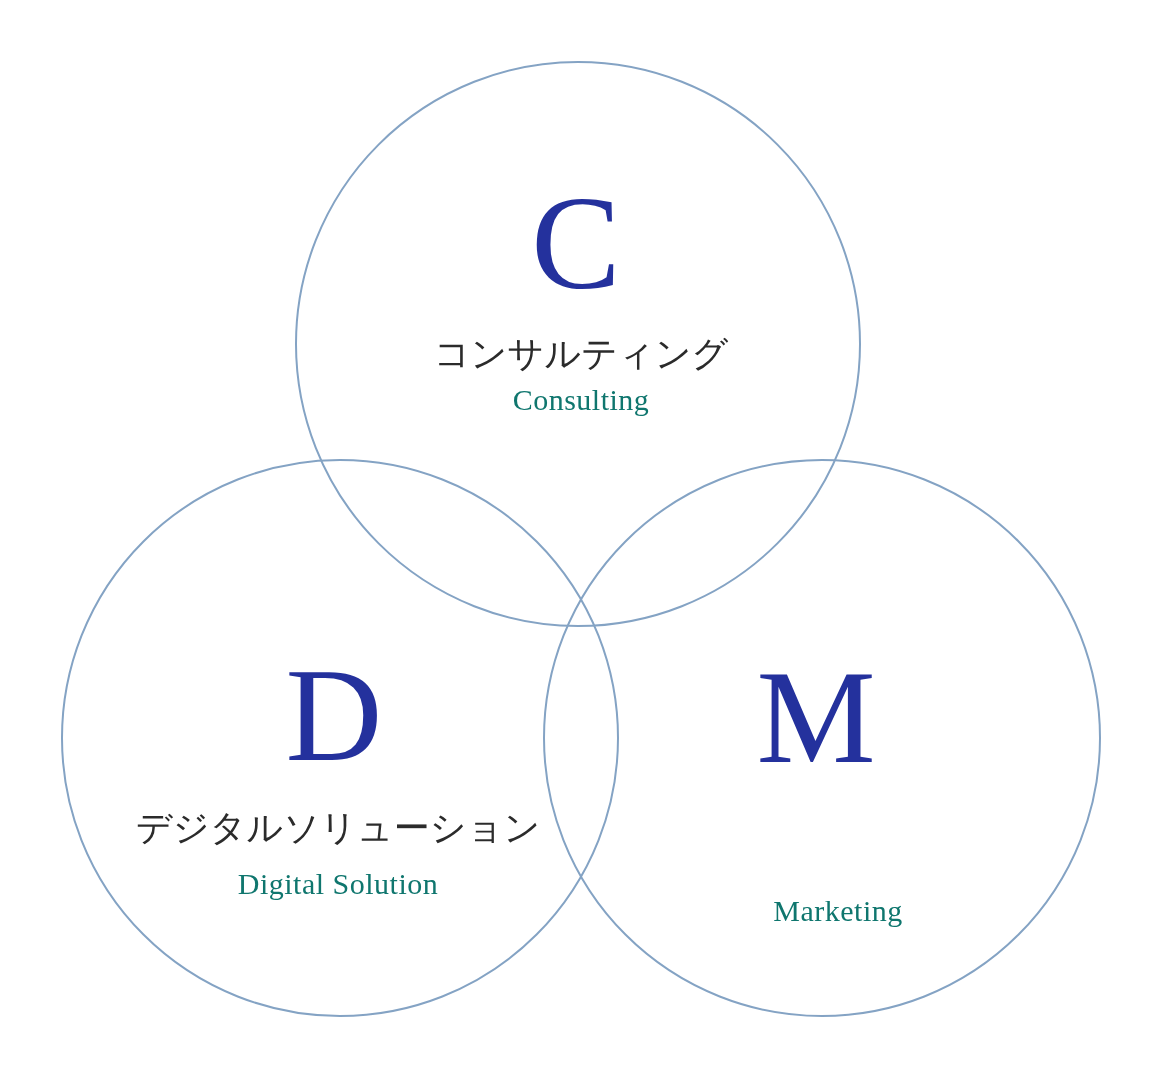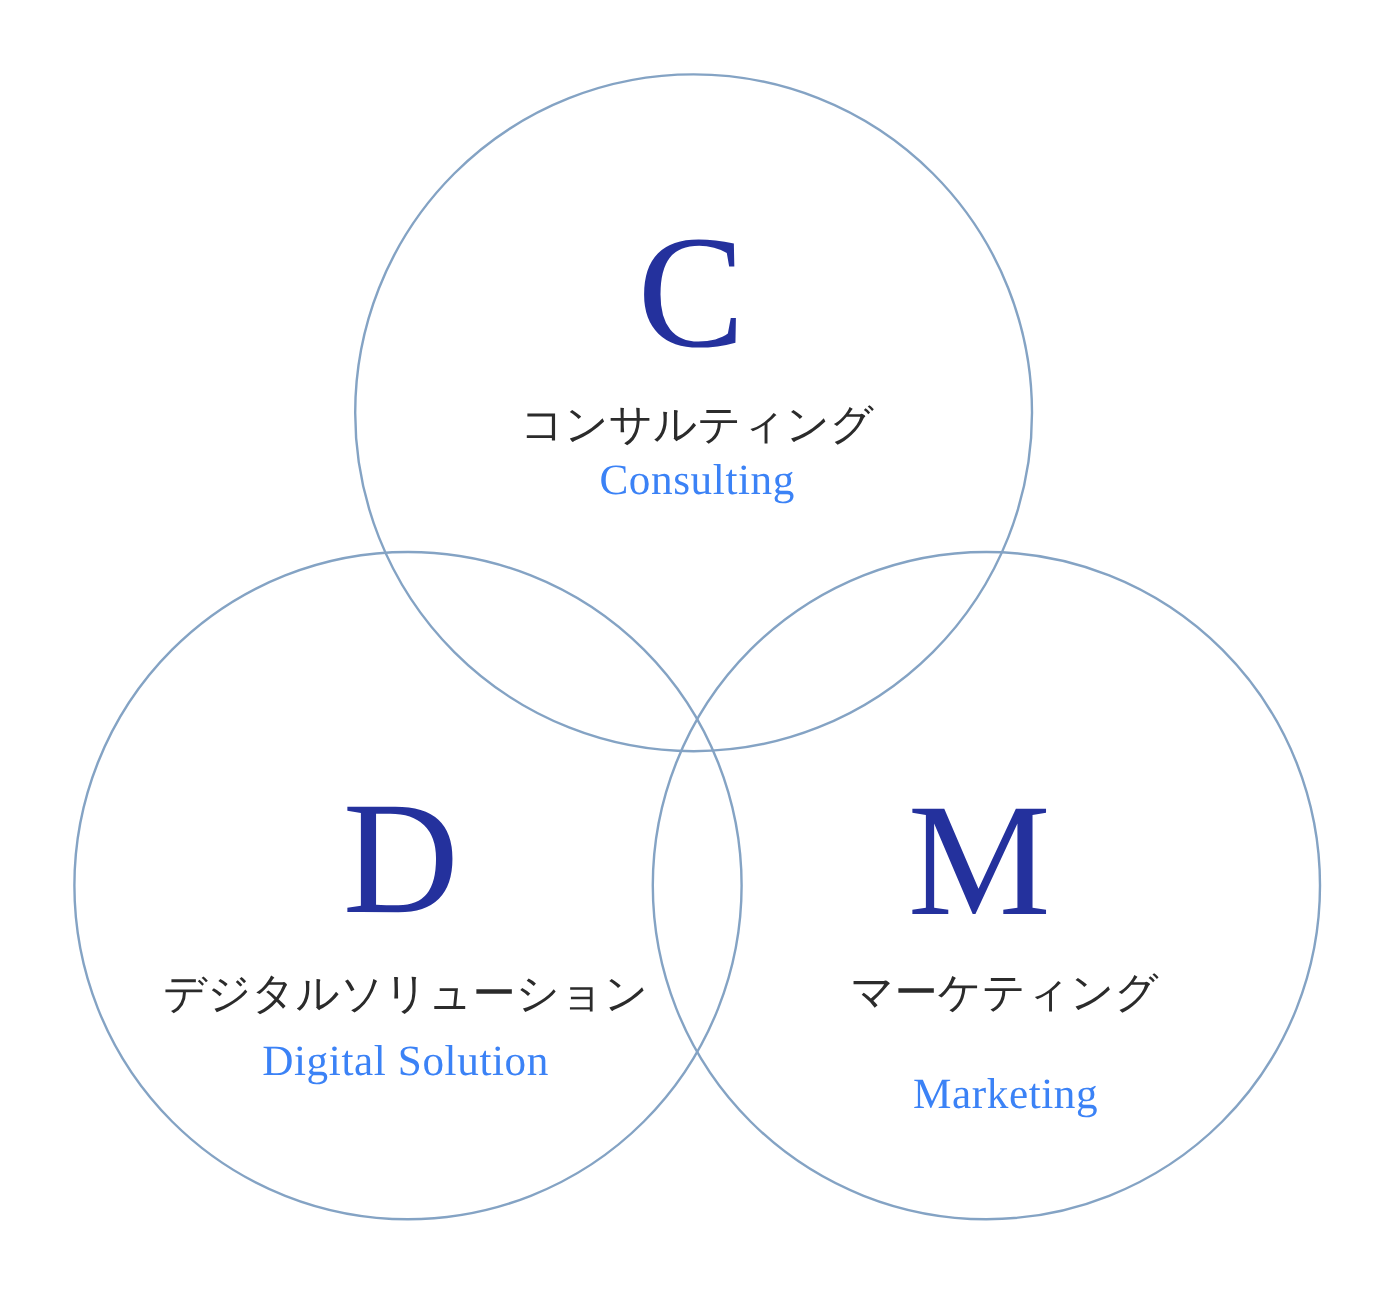--- a/index.html
+++ b/index.html
@@ -32,22 +32,22 @@
     font-size: 134px;
     color: #24319d;
     font-weight: 400;
   }
   .jp {
     font-size: 36px;
     color: #2b2b2b;
     letter-spacing: 0px;
   }
   .en {
-    font-size: 36px;
-    color: #3b82f6;
+    font-size: 30px;
+    color: #0f766e;
     letter-spacing: 0.5px;
   }
   
   #initial-c { left: 576px; top: 243px; }
   #jp-c      { left: 581px; top: 354px; text-align: right; }
   #en-c      { left: 581px; top: 400px; }
   
   #initial-d { left: 334px; top: 715px; }
   #jp-d      { left: 338px; top: 828px; }
   #en-d      { left: 338px; top: 884px; }
@@ -74,16 +74,15 @@
 
   <div class="label initial" id="initial-c">C</div>
   <div class="label jp" id="jp-c">コンサルティング</div>
   <div class="label en" id="en-c">Consulting</div>
 
   <div class="label initial" id="initial-d">D</div>
   <div class="label en" id="en-d">Digital Solution</div>
   <div class="label jp" id="jp-d">デジタルソリューション</div>
 
   <div class="label initial" id="initial-m">M</div>
-  <div class="label jp" id="jp-m">マーケティング</div>
   <div class="label en" id="en-m">Marketing</div>
 
 </div>
 
 </body></html>

